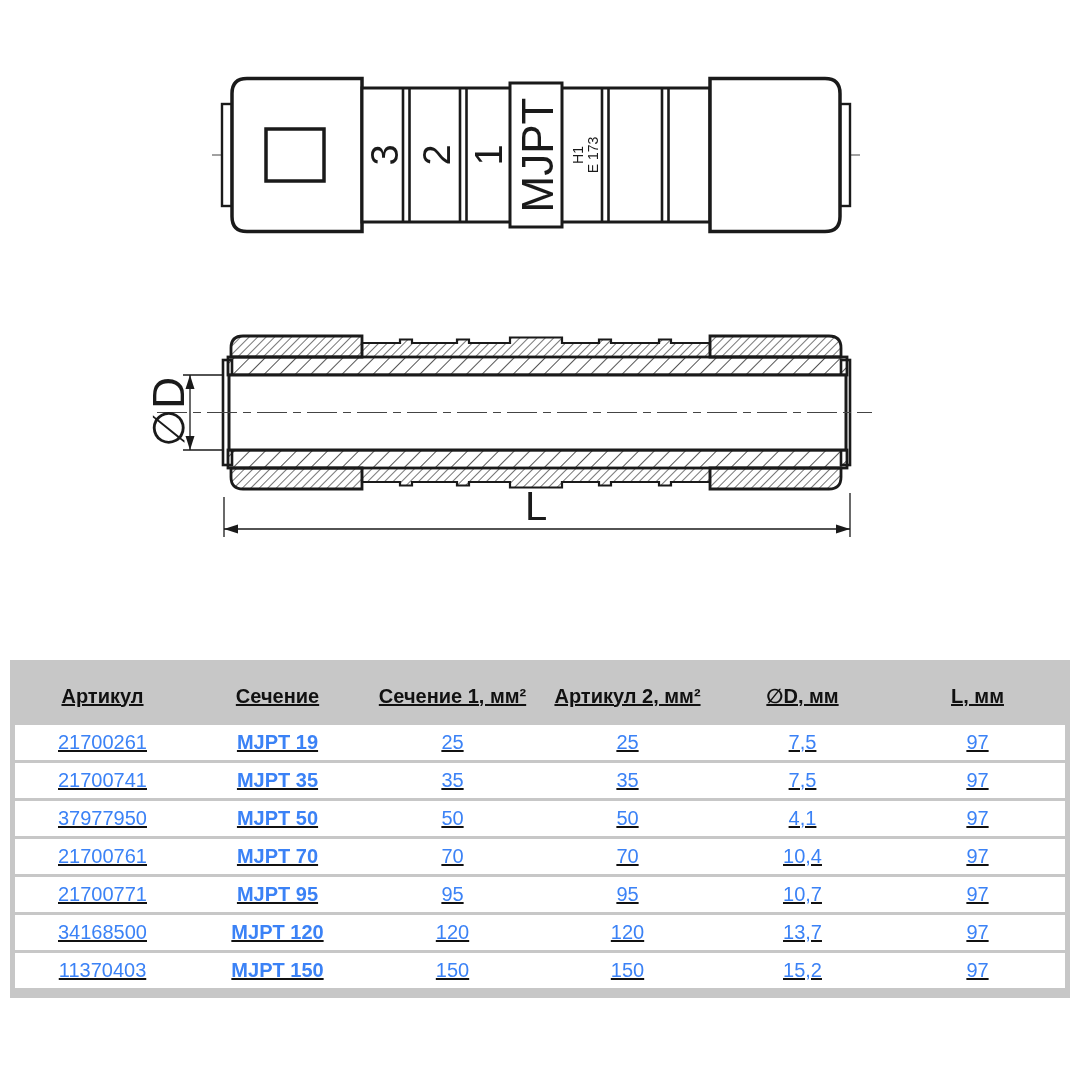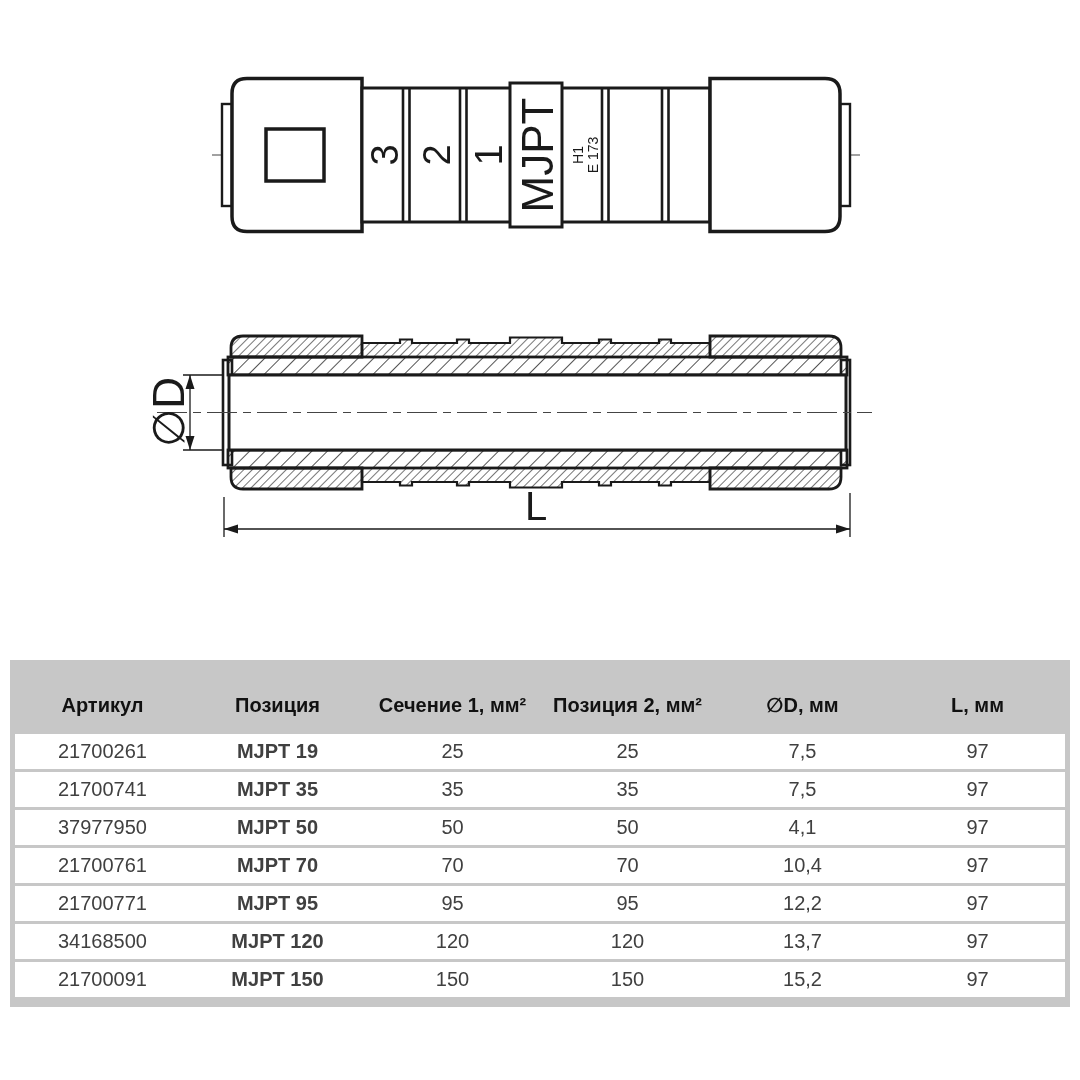--- a/index.html
+++ b/index.html
@@ -3,24 +3,24 @@
 <meta charset="utf-8">
 <style>
   html,body{margin:0;padding:0;background:#ffffff;}
   .page{position:relative;width:1080px;height:1080px;background:#ffffff;overflow:hidden;
         font-family:"Liberation Sans","DejaVu Sans",sans-serif;color:#111;}
   .drawing-wrap{position:absolute;left:0;top:0;width:1080px;height:650px;}
   svg text{font-family:"Liberation Sans","DejaVu Sans",sans-serif;fill:#1a1a1a;}
 
   
   .spec-table{position:absolute;left:10px;top:660px;width:1060px;
-              background:#c7c7c7;padding:16px 5px 10px 5px;box-sizing:border-box;}
+              background:#c7c7c7;padding:7px 5px 10px 5px;box-sizing:border-box;text-decoration:underline;}
   .t-row{display:grid;grid-template-columns:repeat(6,1fr);align-items:center;text-align:center;}
   .t-head{height:58px;font-weight:bold;font-size:20px;color:#111;}
-  .t-data{height:35px;background:#ffffff;font-size:20px;color:#404040;}
+  .t-data{height:35px;background:#ffffff;font-size:20px;color:#3b82f6;}
   .t-data + .t-data{margin-top:3px;}
   .t-data .cell-pos{font-weight:bold;}
 </style>
 </head>
 <body>
 
 <div class="page">
 
   <div class="drawing-wrap">
   <svg viewBox="0 0 1080 650" width="1080" height="650">
@@ -107,23 +107,23 @@
         <polygon points="850,529 836,524.5 836,533.5" fill="#1a1a1a" stroke="none"></polygon>
       </g>
       <text x="536" y="506" font-size="40" text-anchor="middle" dominant-baseline="central" stroke="none" fill="#1a1a1a">L</text>
     </g>
   </svg>
   </div>
 
   <div class="spec-table">
     <div class="t-row t-head">
       <div>Артикул</div>
-      <div>Позиция</div>
+      <div>Сечение</div>
       <div>Сечение 1, мм²</div>
-      <div>Позиция 2, мм²</div>
+      <div>Артикул 2, мм²</div>
       <div>∅D, мм</div>
       <div>L, мм</div>
     </div>
 
     <div class="t-row t-data">
       <div class="cell-art">21700261</div>
       <div class="cell-pos">MJPT 19</div>
       <div>25</div>
       <div>25</div>
       <div>7,5</div>
@@ -151,33 +151,33 @@
       <div>70</div>
       <div>70</div>
       <div>10,4</div>
       <div>97</div>
     </div>
     <div class="t-row t-data">
       <div class="cell-art">21700771</div>
       <div class="cell-pos">MJPT 95</div>
       <div>95</div>
       <div>95</div>
-      <div>12,2</div>
+      <div>10,7</div>
       <div>97</div>
     </div>
     <div class="t-row t-data">
       <div class="cell-art">34168500</div>
       <div class="cell-pos">MJPT 120</div>
       <div>120</div>
       <div>120</div>
       <div>13,7</div>
       <div>97</div>
     </div>
     <div class="t-row t-data">
-      <div class="cell-art">21700091</div>
+      <div class="cell-art">11370403</div>
       <div class="cell-pos">MJPT 150</div>
       <div>150</div>
       <div>150</div>
       <div>15,2</div>
       <div>97</div>
     </div>
   </div>
 
 </div>
 

